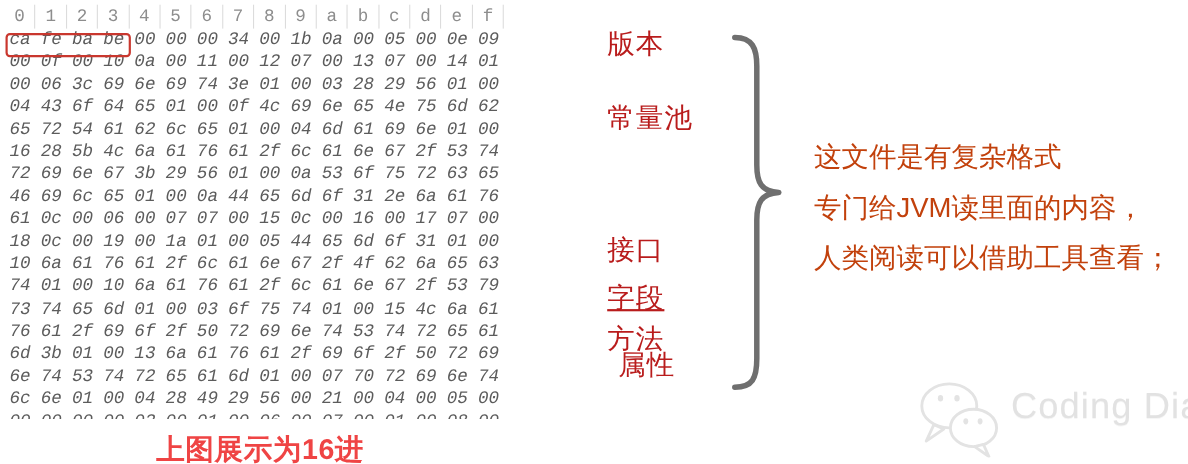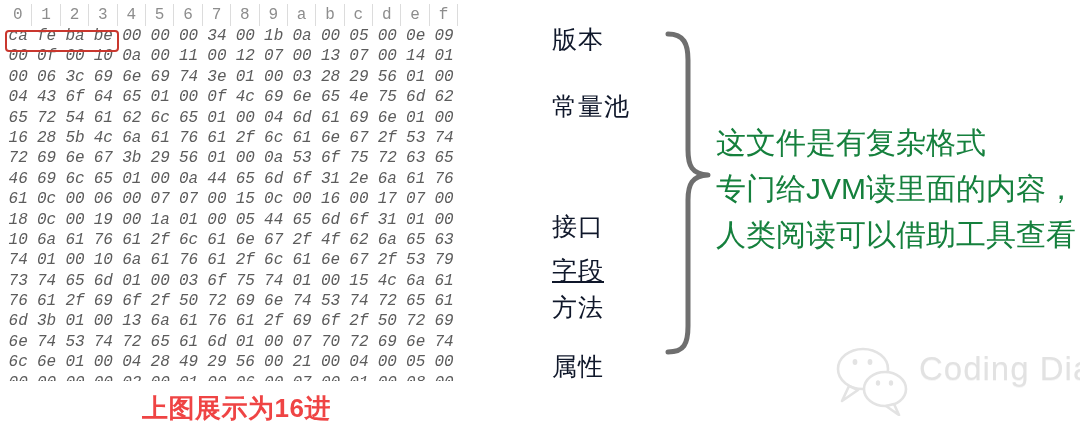--- a/index.html
+++ b/index.html
@@ -28,32 +28,32 @@
   .magic-box {
     position:absolute; left:1px; top:26px; width:114px; height:22px;
     border:2.5px solid #c9372e; border-radius:4px; pointer-events:none;
   }
   .hex-caption {
     position:absolute; left:142px; top:391px; width:200px;
     font-size:26px; color:#ef4444; letter-spacing:0.5px; font-weight:700;
   }
   
   .slabel {
-    position:absolute; left:552px; font-size:25px; color:#0f172a;
+    position:absolute; left:552px; font-size:25px; color:#b91c1c;
     font-weight:500; letter-spacing:1px; white-space:nowrap;
   }
   .sl0 { top:23px; }  .sl1 { top:62px; }  .sl2 { top:90px; }
   .sl3 { top:130px; } .sl4 { top:170px; } .sl5 { top:210px; }
-  .sl6 { top:254px;text-decoration:underline; } .sl7 { top:291px; } .sl8 { top:350px; }
+  .sl6 { top:254px;text-decoration:underline; } .sl7 { top:291px; } .sl8 { top:315px;margin-left:10px; }
   
   .brace-svg { position:absolute; left:658px; top:28px; }
   
   .annotation {
-    position:absolute; left:716px; top:120px; width:330px;
-    font-size:30px; line-height:46px; color:#15803d; font-weight:500;
+    position:absolute; left:740px; top:120px; width:330px;
+    font-size:25px; line-height:46px; color:#c2410c; font-weight:500;
     white-space:nowrap;
   }
   
   .watermark { position:absolute; left:833px; top:342px; width:240px; height:76px; }
   .wm-icon { position:absolute; left:0; top:2px; }
   .wm-text {
     position:absolute; left:86px; top:8px; font-size:33px; color:#e2e2e2;
     letter-spacing:1px; text-shadow:0 1px 0 #f6f6f6; white-space:nowrap;
   }
 </style>

